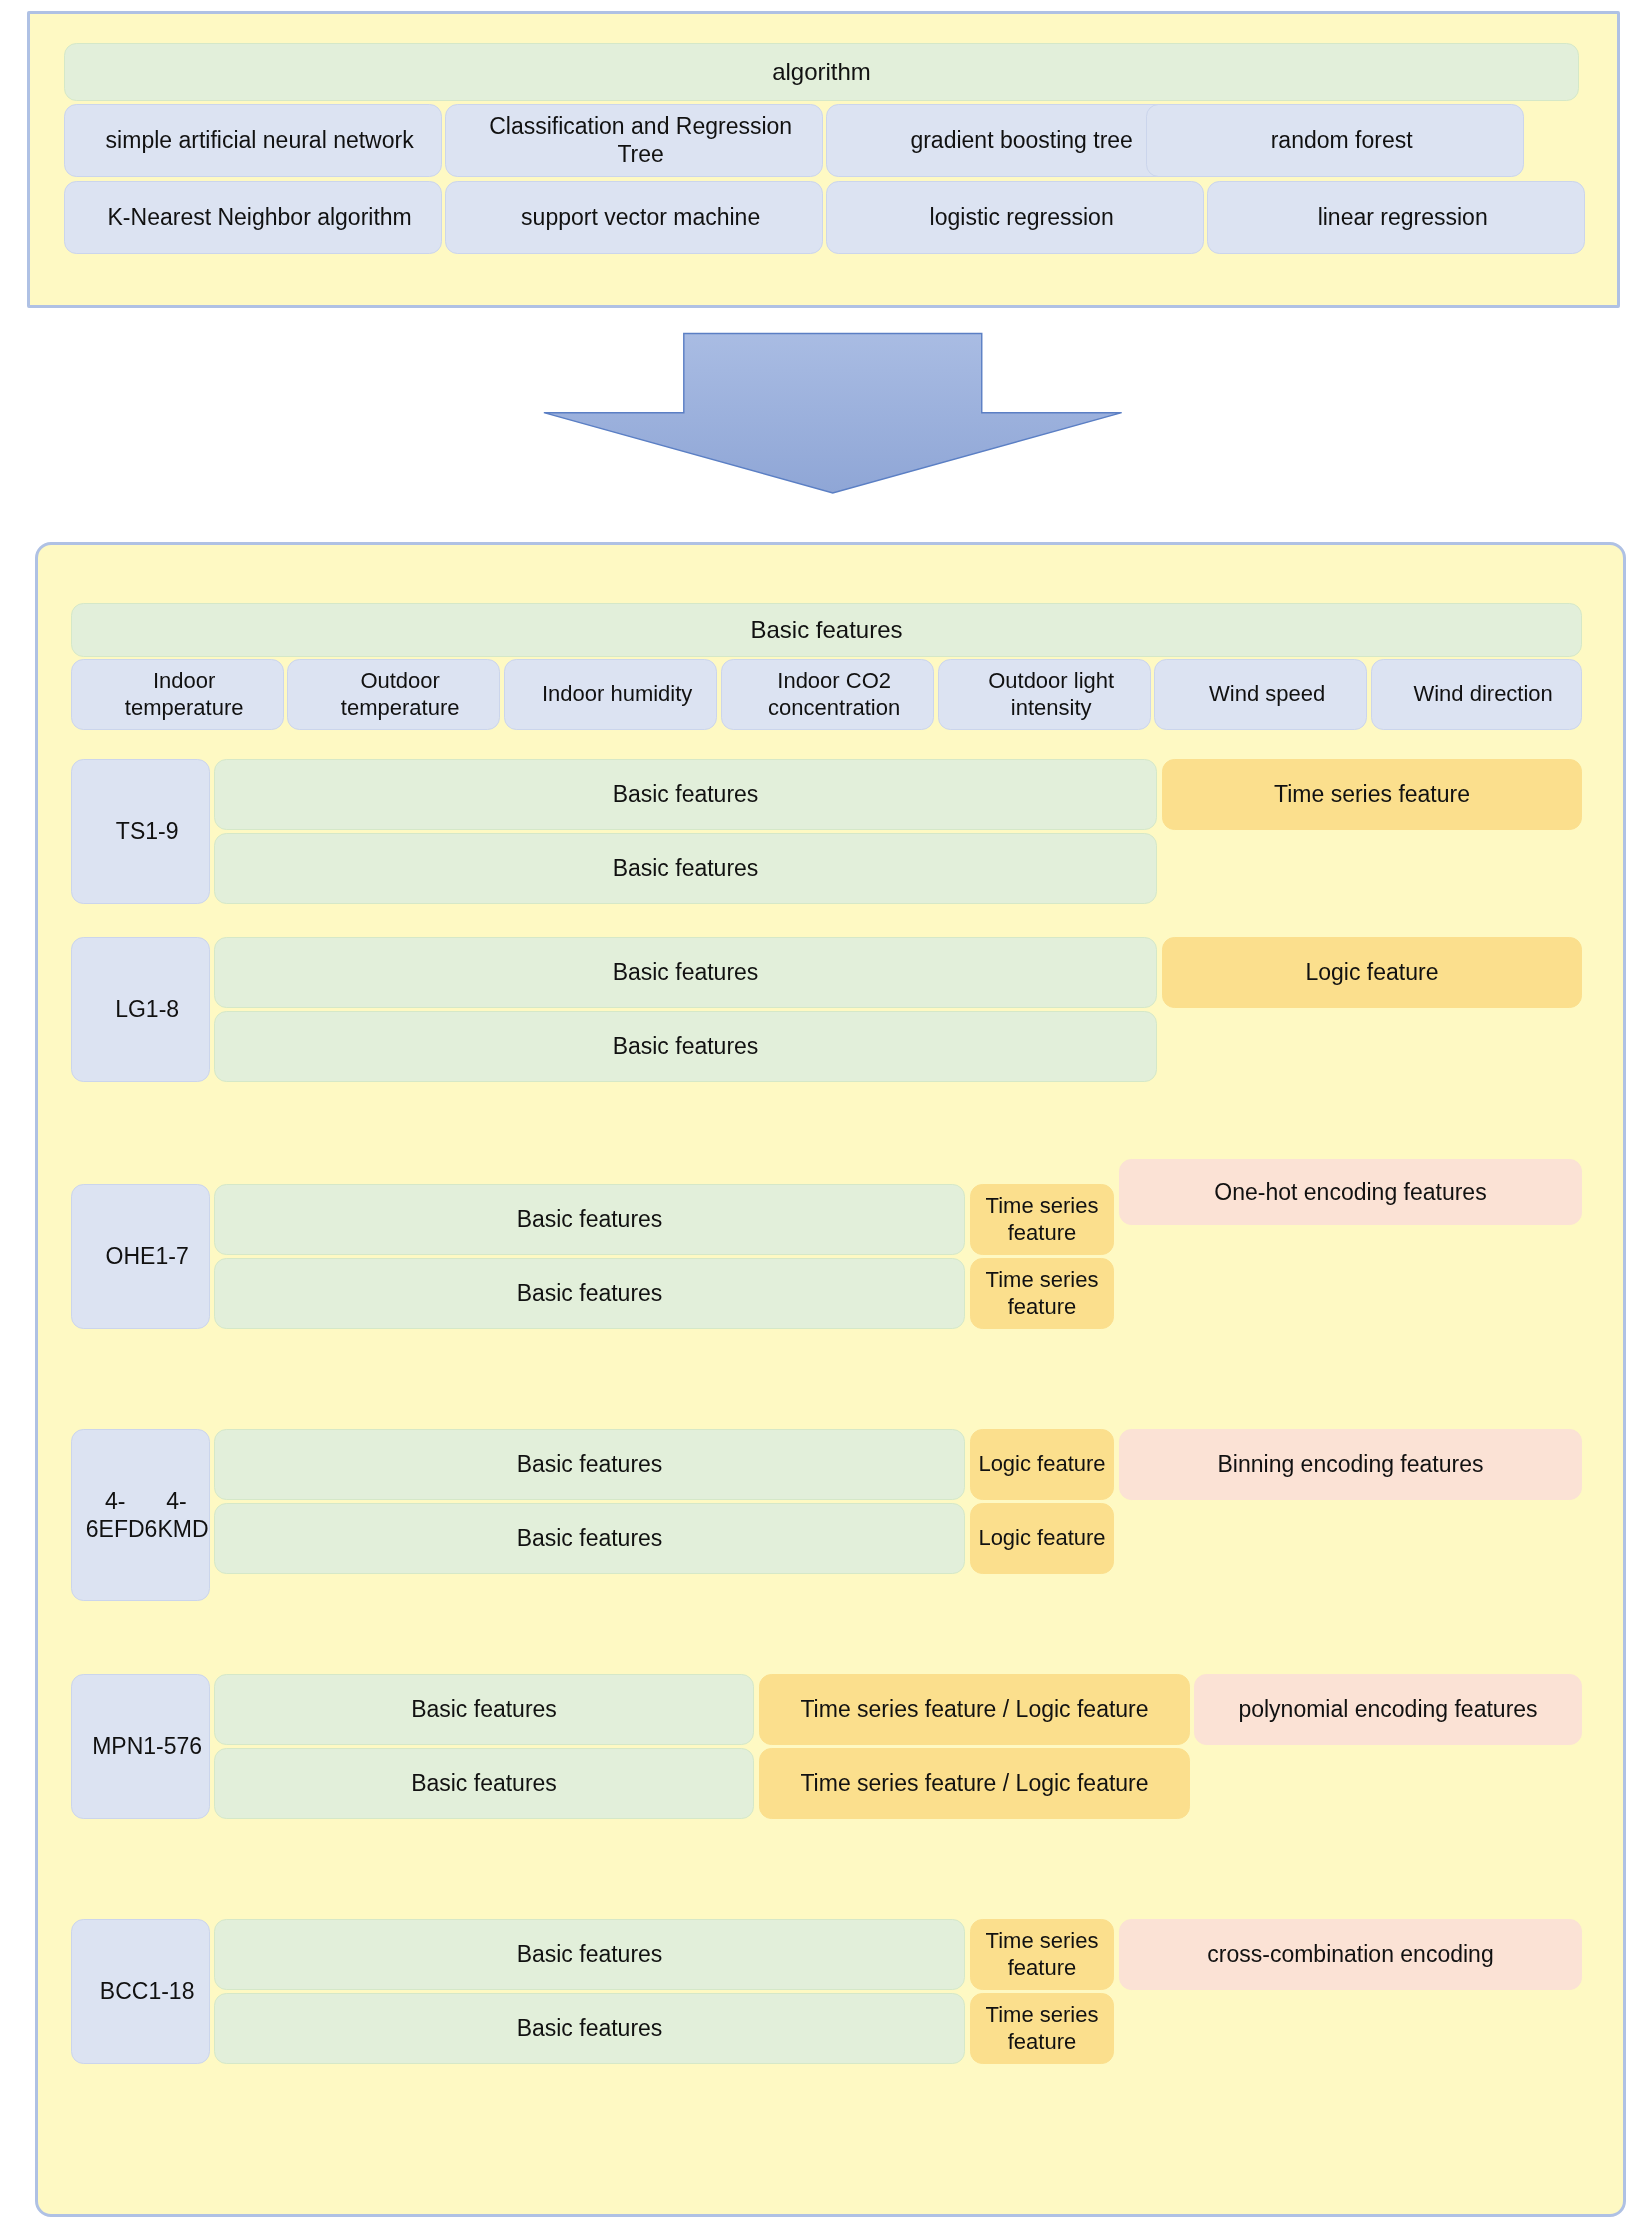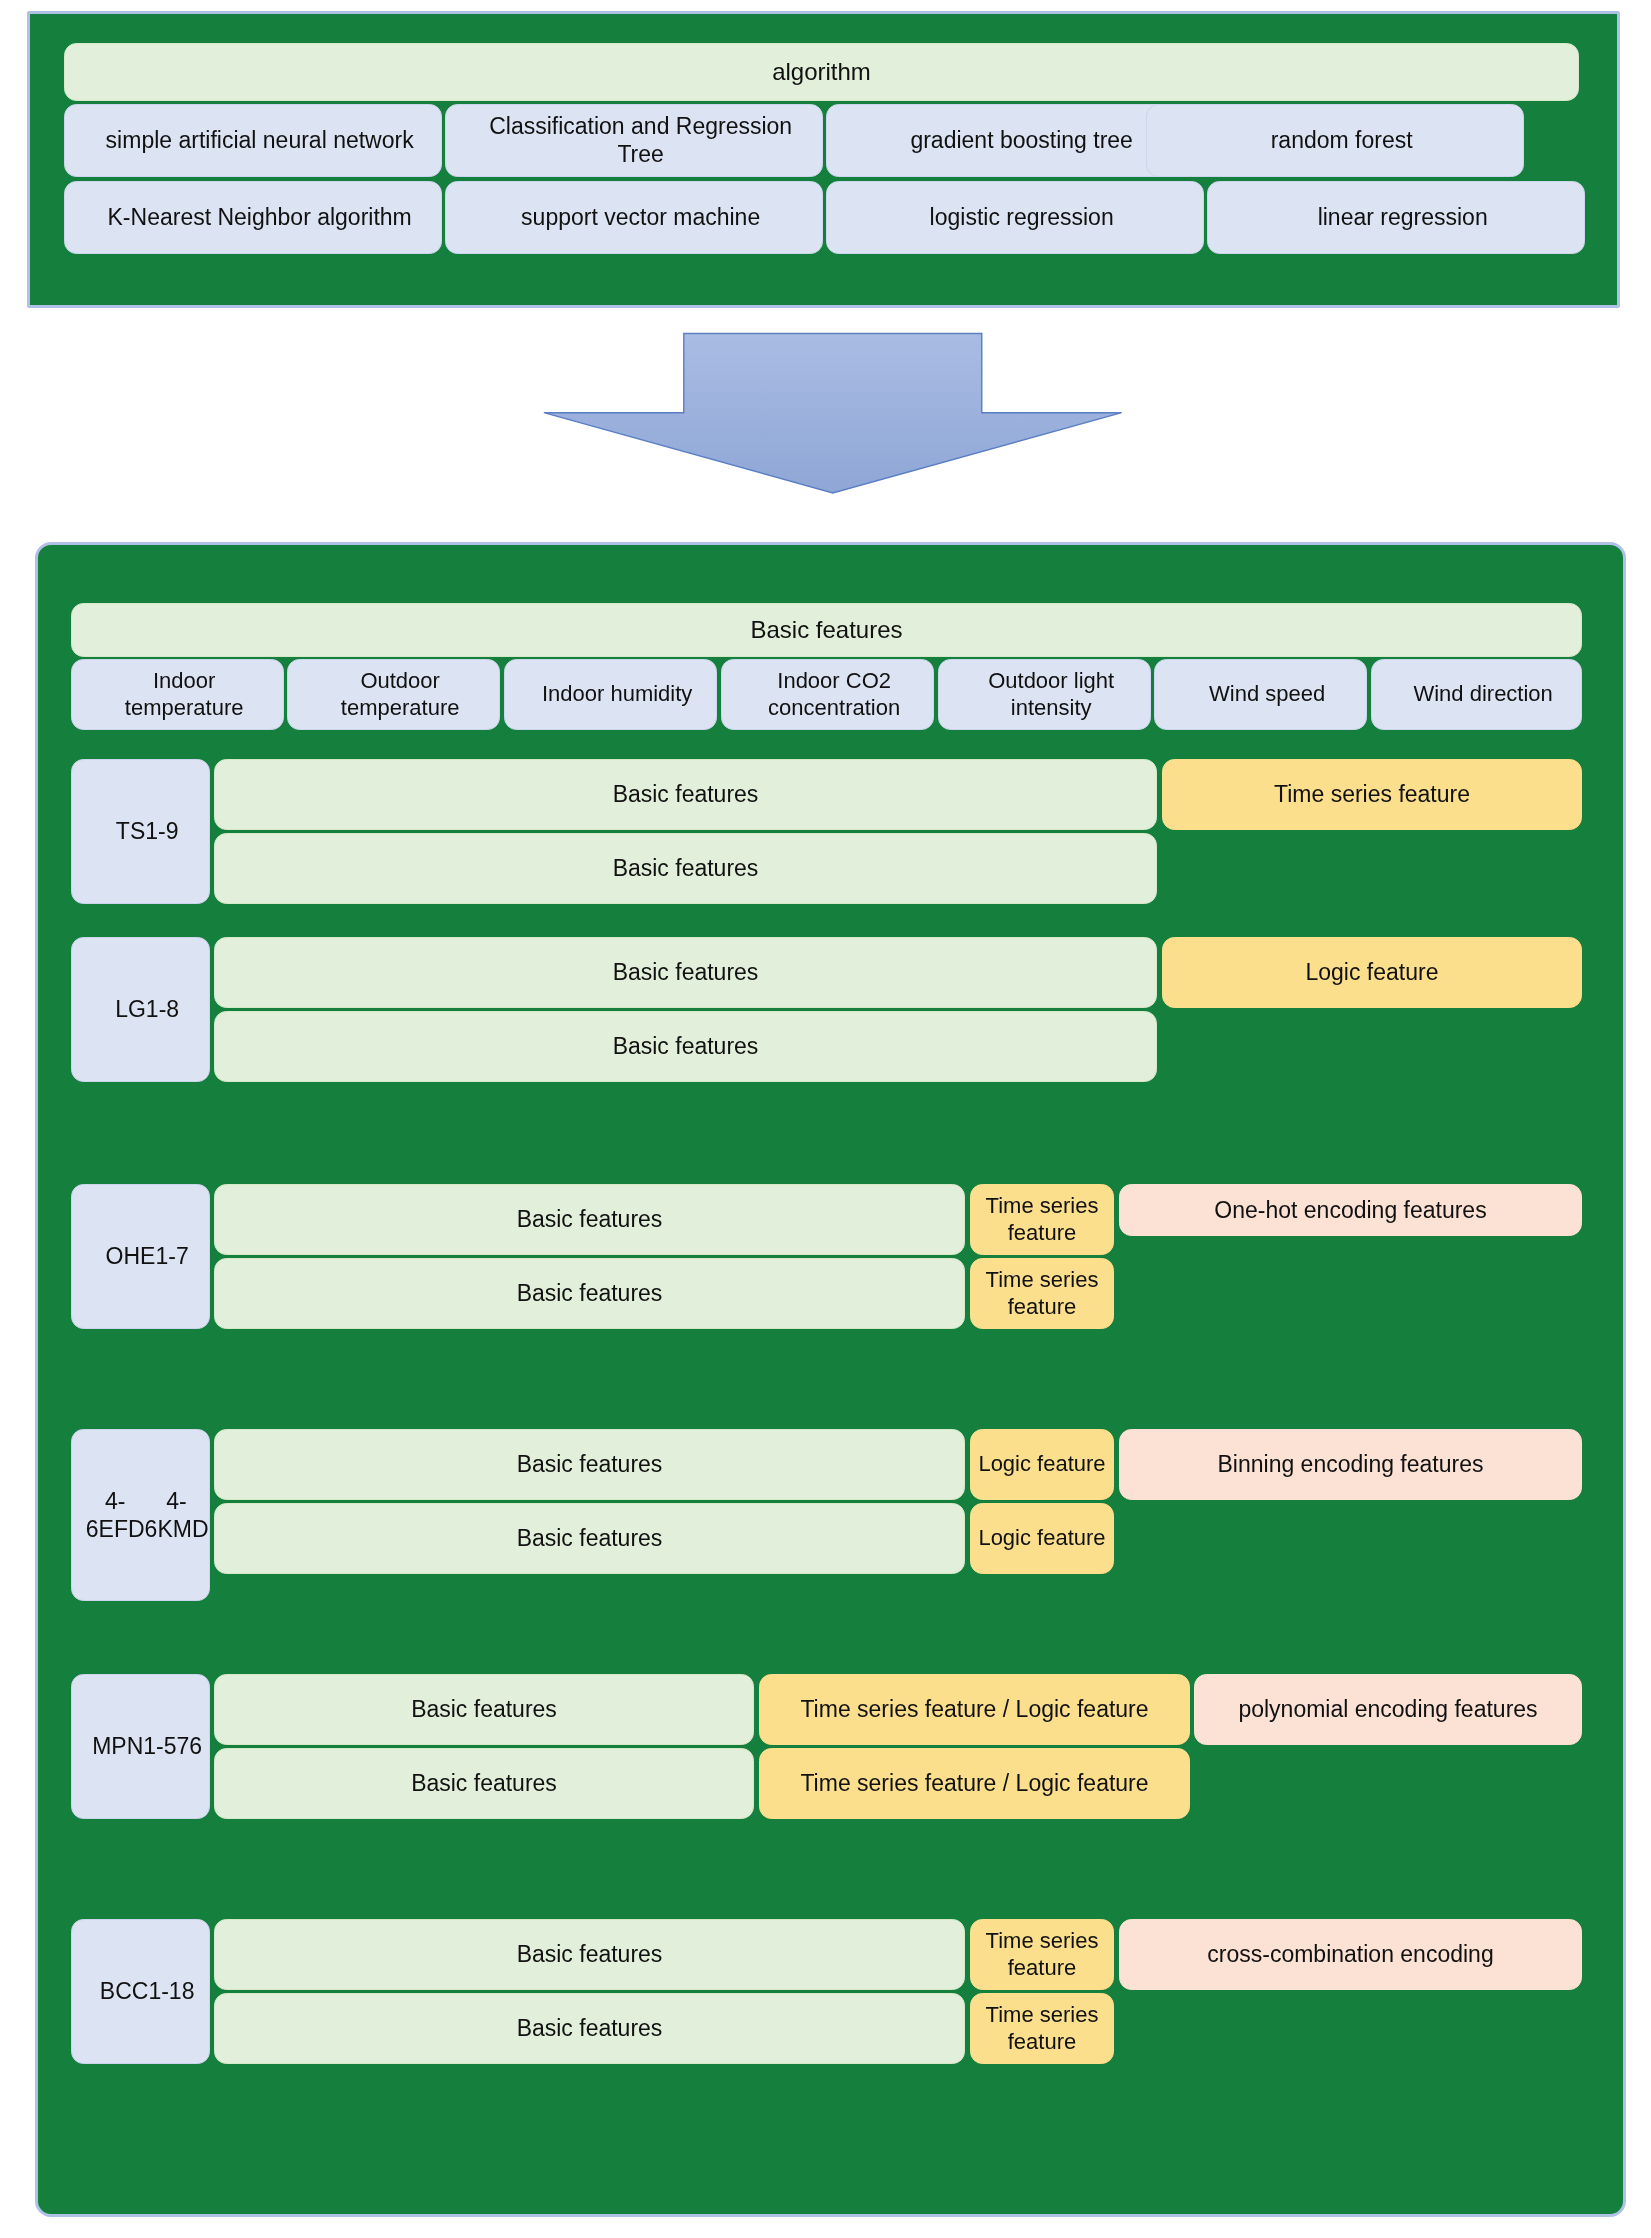--- a/index.html
+++ b/index.html
@@ -32,21 +32,21 @@
   .green  { background: #E2EFDA; border: 1px solid #D5E8C8; }
   .blue   { background: #DCE3F2; border: 1px solid #CBD5EC; padding-left: 20px; }
   .yellow { background: #FBDF8D; border: 1px solid #FBDF8D; }
   .pink   { background: #FBE2D5; border: 1px solid #FBE2D5; }
 
   
   .panel {
     position: absolute;
     box-sizing: border-box;
     border: 3.3px solid #AFC1E4;
-    background: #15803d;
+    background: #fef9c3;
     border-radius: 1.9px;
   }
 
   
   .arrow-wrap {
     position: absolute;
   }
 
   .txt-sm  { font-size: 22px; }
   .txt-md  { font-size: 23px; }
@@ -100,21 +100,21 @@
   <div class="card green txt-md" style="left:176px; top:288px; width:943px; height:71px;">Basic features</div>
 
   <div class="card blue txt-md" style="left:33px; top:392px; width:139px; height:145px;">LG1-8</div>
   <div class="card green txt-md" style="left:176px; top:392px; width:943px; height:71px;">Basic features</div>
   <div class="card yellow txt-md" style="left:1124px; top:392px; width:420px; height:71px;">Logic  feature</div>
   <div class="card green txt-md" style="left:176px; top:466px; width:943px; height:71px;">Basic features</div>
 
   <div class="card blue txt-md" style="left:33px; top:639px; width:139px; height:145px;">OHE1-7</div>
   <div class="card green txt-md" style="left:176px; top:639px; width:751px; height:71px;">Basic features</div>
   <div class="card yellow txt-sm" style="left:932px; top:639px; width:144px; height:71px;">Time series feature</div>
-  <div class="card pink txt-md" style="left:1081px; top:639px; width:463px; height:52px;">One-hot encoding features</div>
+  <div class="card pink txt-md" style="left:1081px; top:614px; width:463px; height:66px;">One-hot encoding features</div>
   <div class="card green txt-md" style="left:176px; top:713px; width:751px; height:71px;">Basic features</div>
   <div class="card yellow txt-sm" style="left:932px; top:713px; width:144px; height:71px;">Time series feature</div>
 
   <div class="card blue txt-md" style="left:33px; top:884px; width:139px; height:172px; flex-direction:row;">
     <span>4-6EFD</span>
     <span>4-6KMD</span>
   </div>
   <div class="card green txt-md" style="left:176px; top:884px; width:751px; height:71px;">Basic features</div>
   <div class="card yellow txt-sm" style="left:932px; top:884px; width:144px; height:71px;">Logic feature</div>
   <div class="card pink txt-md" style="left:1081px; top:884px; width:463px; height:71px;">Binning encoding features</div>

